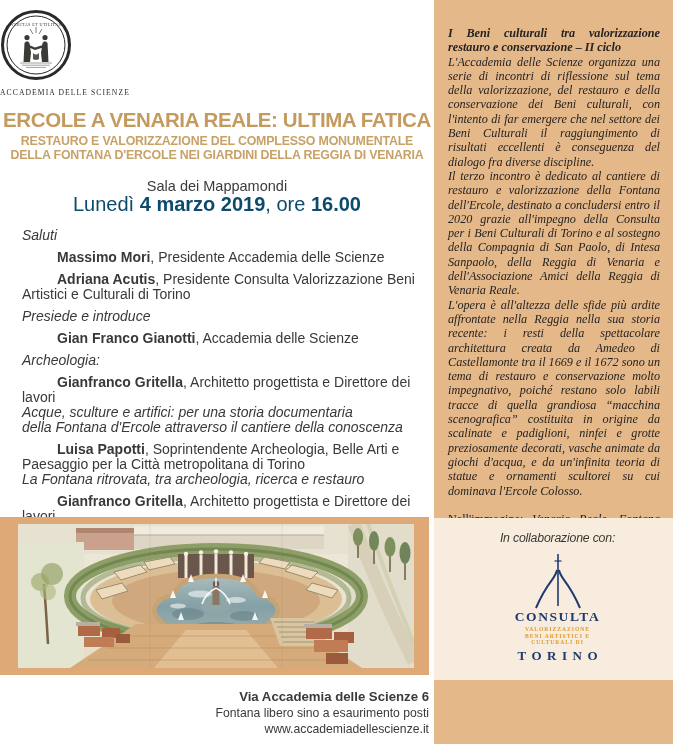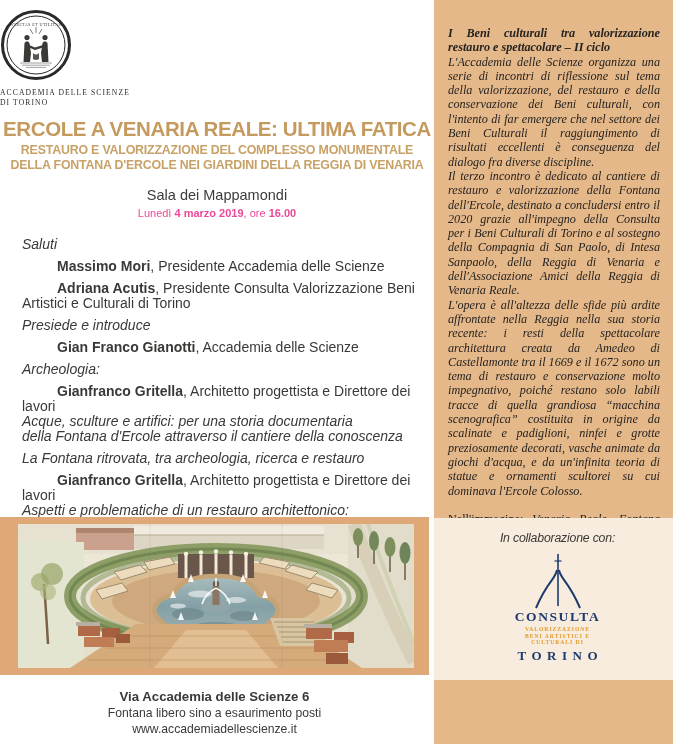--- a/index.html
+++ b/index.html
@@ -9,32 +9,32 @@
     font-family:"Liberation Sans",sans-serif;
     -webkit-font-smoothing:antialiased;
   }
   
   .left-col{position:absolute;left:0;top:0;width:434px;height:744px;background:#ffffff;overflow:hidden;}
   .seal-wrap{width:434px;text-align:left;margin-top:9px;}
   .seal-caption{font-family:"Liberation Serif",serif;font-size:7.6px;letter-spacing:1.1px;color:#2e2c2a;line-height:9.5px;margin-top:3px;}
   .title{margin-top:11px;text-align:center;color:#c59a5e;font-weight:bold;font-size:20.5px;letter-spacing:-0.4px;line-height:22px;}
   .subtitle{text-align:center;color:#c8a167;font-weight:bold;font-size:12.4px;line-height:14.5px;letter-spacing:-0.2px;margin-top:3px;}
   .venue{text-align:center;color:#3c3b39;font-size:14.5px;margin-top:15px;line-height:17px;}
-  .dateline{text-align:center;color:#ec4899;font-size:11px;line-height:18px;}
+  .dateline{text-align:center;color:#0c4a6e;font-size:20px;line-height:18px;}
   .dateline b{font-weight:bold;}
   .program{margin:15px 18px 0 22px;color:#3a3937;font-size:14px;line-height:15px;}
   .blk{margin-bottom:7px;}
   .lbl{font-style:italic;margin-bottom:7px;}
   .name{font-weight:bold;padding-left:35px;}
   .talk{font-style:italic;white-space:pre-line;}
   
   .band{position:absolute;left:0;top:517px;width:429px;height:158px;background:#dfa877;}
   .art{position:absolute;left:18px;top:7px;width:396px;height:144px;display:block;}
   
-  .footer{position:absolute;left:0;top:688px;width:429px;text-align:center;color:#3b3a38;}
+  .footer{position:absolute;left:0;top:688px;width:429px;text-align:right;color:#3b3a38;}
   .footer .f1{font-weight:bold;font-size:13.2px;line-height:17px;}
   .footer .f2,.footer .f3{font-size:12.2px;line-height:16px;}
   
   .right-col{position:absolute;left:434px;top:0;width:239px;height:744px;background:#e5b88a;overflow:hidden;}
   .rc-text{
     padding:26px 13px 0 14px;
     font-family:"Liberation Serif",serif;
     font-style:italic;color:#262320;
     font-size:12.2px;line-height:14.3px;text-align:justify;
   }
@@ -79,21 +79,20 @@
       </g>
 
       <g stroke="#3c3a37" stroke-width="0.6" opacity="0.8">
         <line x1="20" y1="54" x2="52" y2="54"></line>
         <line x1="22" y1="56.2" x2="50" y2="56.2"></line>
         <line x1="26" y1="58.4" x2="46" y2="58.4"></line>
       </g>
     </svg>
     <div class="seal-caption">
       <div>ACCADEMIA DELLE SCIENZE</div>
-      <div>DI TORINO</div>
     </div>
   </div>
 
   <div class="title">ERCOLE A VENARIA REALE: ULTIMA FATICA</div>
   <div class="subtitle">
     <div>RESTAURO E VALORIZZAZIONE DEL COMPLESSO MONUMENTALE</div>
     <div>DELLA FONTANA D'ERCOLE NEI GIARDINI DELLA REGGIA DI VENARIA</div>
   </div>
 
   <div class="venue">Sala dei Mappamondi</div>
@@ -105,20 +104,21 @@
     <div class="blk"><span class="name">Adriana Acutis</span><span>, Presidente Consulta Valorizzazione Beni Artistici e Culturali di Torino</span></div>
     <div class="lbl">Presiede e introduce</div>
     <div class="blk"><span class="name">Gian Franco Gianotti</span><span>, Accademia delle Scienze</span></div>
     <div class="lbl">Archeologia:</div>
     <div class="blk">
       <div><span class="name">Gianfranco Gritella</span><span>, Architetto progettista e Direttore dei lavori</span></div>
       <div class="talk">Acque, sculture e artifici: per una storia documentaria
 della Fontana d'Ercole attraverso il cantiere della conoscenza</div>
     </div>
     <div class="blk">
+      <div><span class="name">Luisa Papotti</span><span>, Soprintendente Archeologia, Belle Arti e Paesaggio per la Città metropolitana di Torino</span></div>
       <div class="talk">La Fontana ritrovata, tra archeologia, ricerca e restauro</div>
     </div>
     <div class="blk">
       <div><span class="name">Gianfranco Gritella</span><span>, Architetto progettista e Direttore dei lavori</span></div>
       <div class="talk">Aspetti e problematiche di un restauro architettonico:
 oltre il confine dell'anastilosi</div>
     </div>
   </div>
 
   <div class="band">
@@ -265,21 +265,21 @@
 
   <div class="footer">
     <div class="f1">Via Accademia delle Scienze 6</div>
     <div class="f2">Fontana libero sino a esaurimento posti</div>
     <div class="f3">www.accademiadellescienze.it</div>
   </div>
 </div>
 
 <div class="right-col">
   <div class="rc-text">
-    <div class="rc-head">I Beni culturali tra valorizzazione restauro e spettacolare – II ciclo</div>
+    <div class="rc-head">I Beni culturali tra valorizzazione restauro e conservazione – II ciclo</div>
     <div>L'Accademia delle Scienze organizza una serie di incontri di riflessione sul tema della valorizzazione, del restauro e della conservazione dei Beni culturali, con l'intento di far emergere che nel settore dei Beni Culturali il raggiungimento di risultati eccellenti è conseguenza del dialogo fra diverse discipline.</div>
     <div>Il terzo incontro è dedicato al cantiere di restauro e valorizzazione della Fontana dell'Ercole, destinato a concludersi entro il 2020 grazie all'impegno della Consulta per i Beni Culturali di Torino e al sostegno della Compagnia di San Paolo, di Intesa Sanpaolo, della Reggia di Venaria e dell'Associazione Amici della Reggia di Venaria Reale.</div>
     <div>L'opera è all'altezza delle sfide più ardite affrontate nella Reggia nella sua storia recente: i resti della spettacolare architettura creata da Amedeo di Castellamonte tra il 1669 e il 1672 sono un tema di restauro e conservazione molto impegnativo, poiché restano solo labili tracce di quella grandiosa “macchina scenografica” costituita in origine da scalinate e padiglioni, ninfei e grotte preziosamente decorati, vasche animate da giochi d'acqua, e da un'infinita teoria di statue e ornamenti scultorei su cui dominava l'Ercole Colosso.</div>
     <div class="rc-caption"><span class="up">Nell'immagine: </span><span>Venaria Reale, Fontana dell'Ercole</span><span class="up">, progetto Arch. Gianfranco Gritella</span></div>
   </div>
 
   <div class="collab">
     <div class="collab-label">In collaborazione con:</div>
     <svg class="spire" width="64" height="58" viewBox="0 0 64 58">
       <g stroke="#1f3a6e" fill="none">

